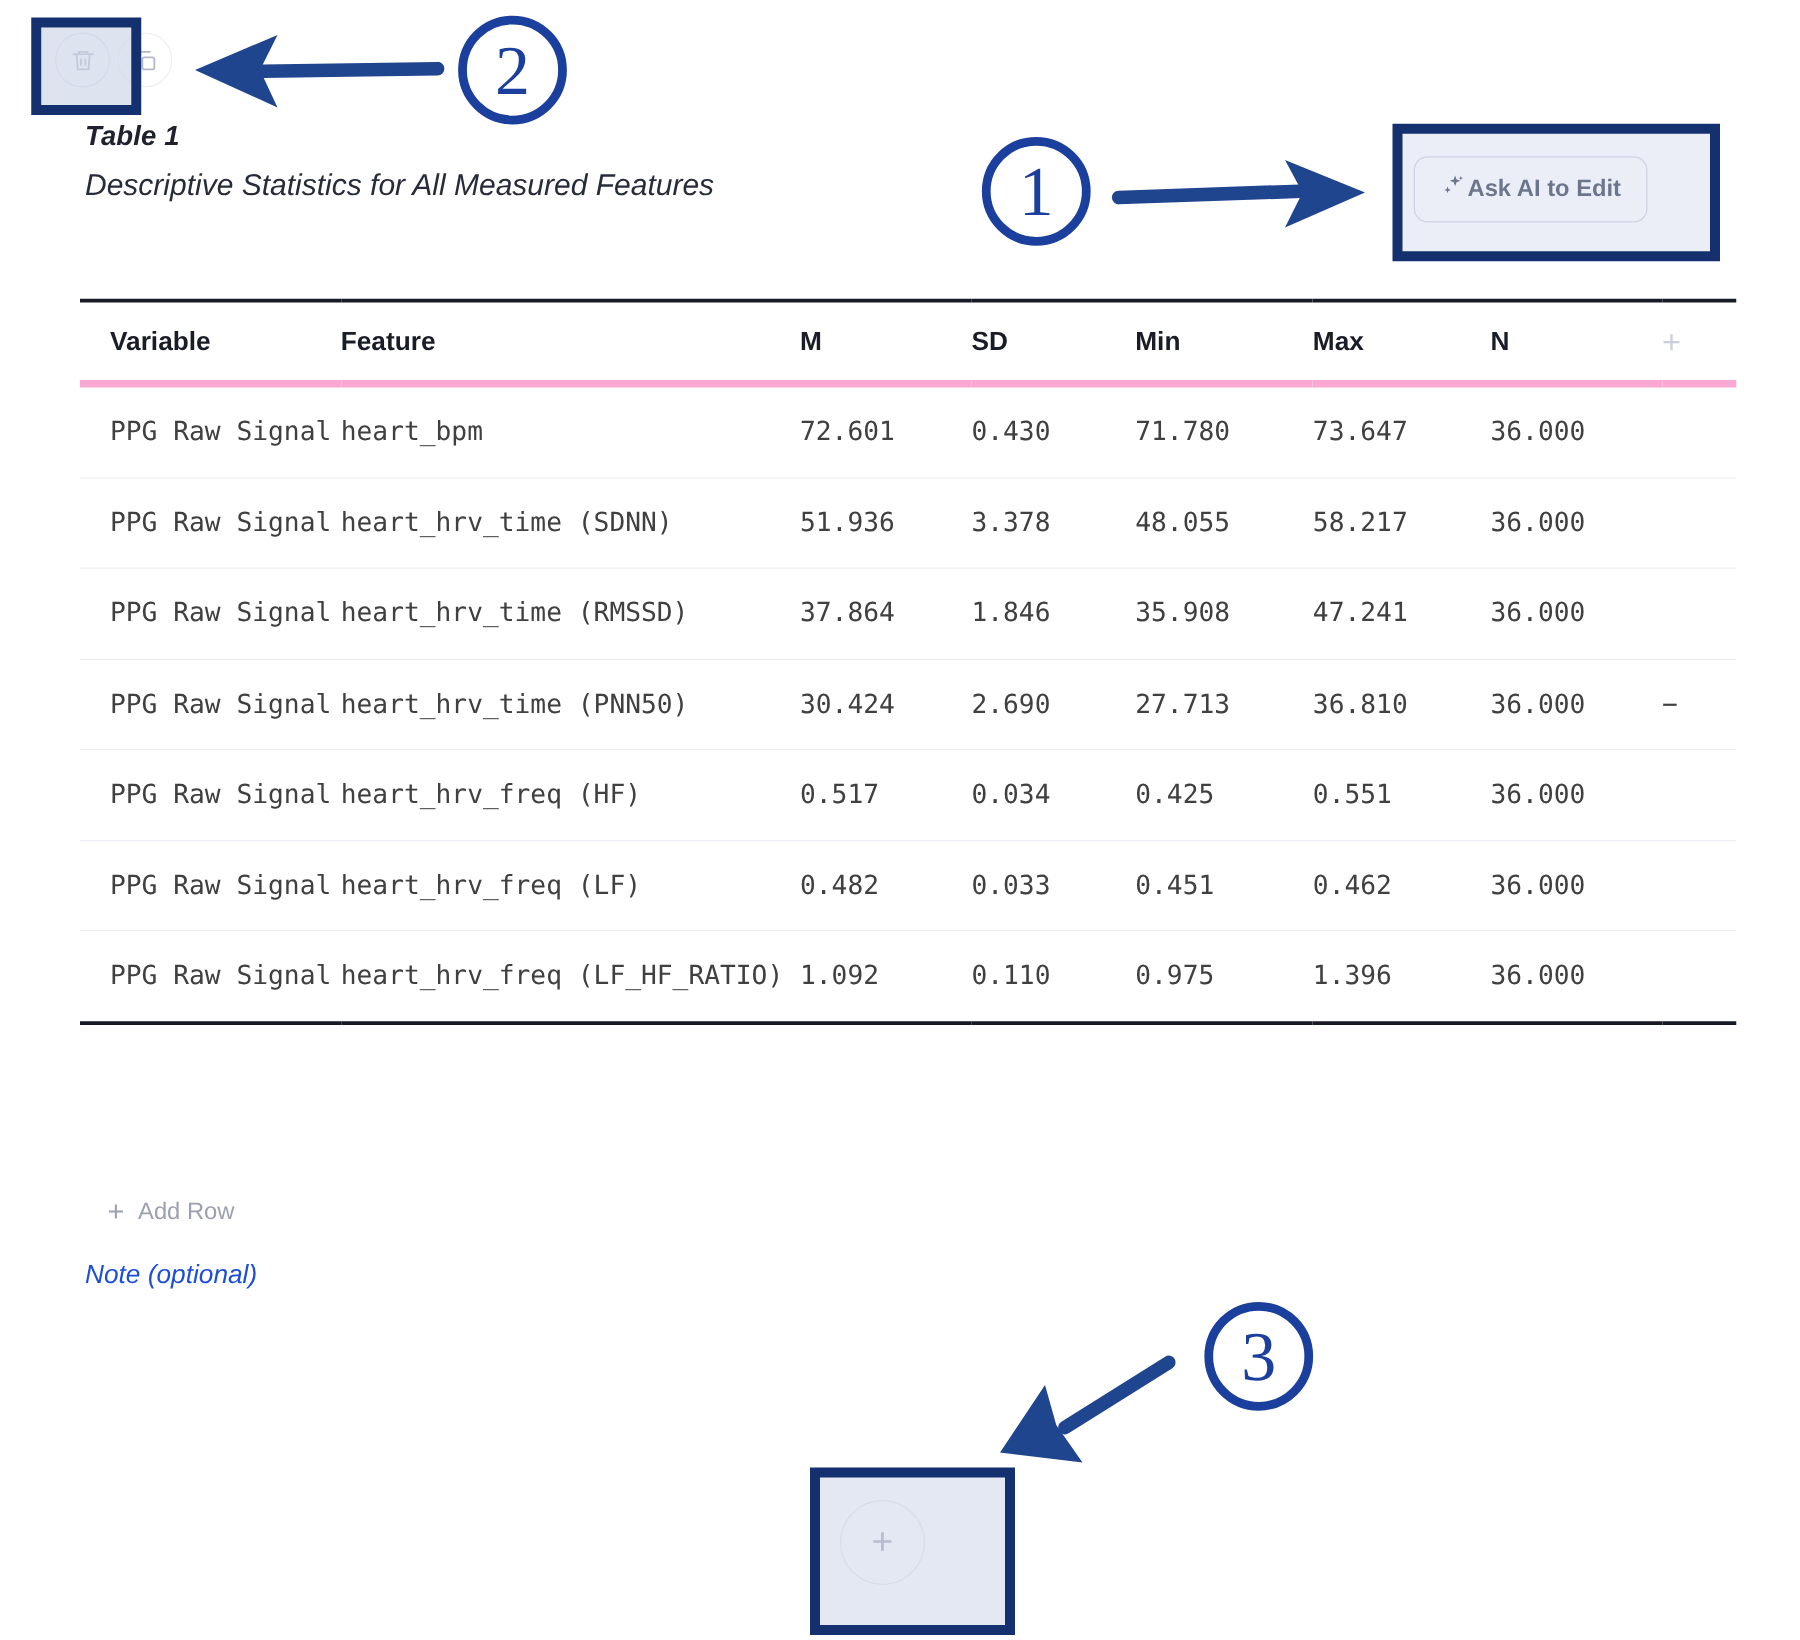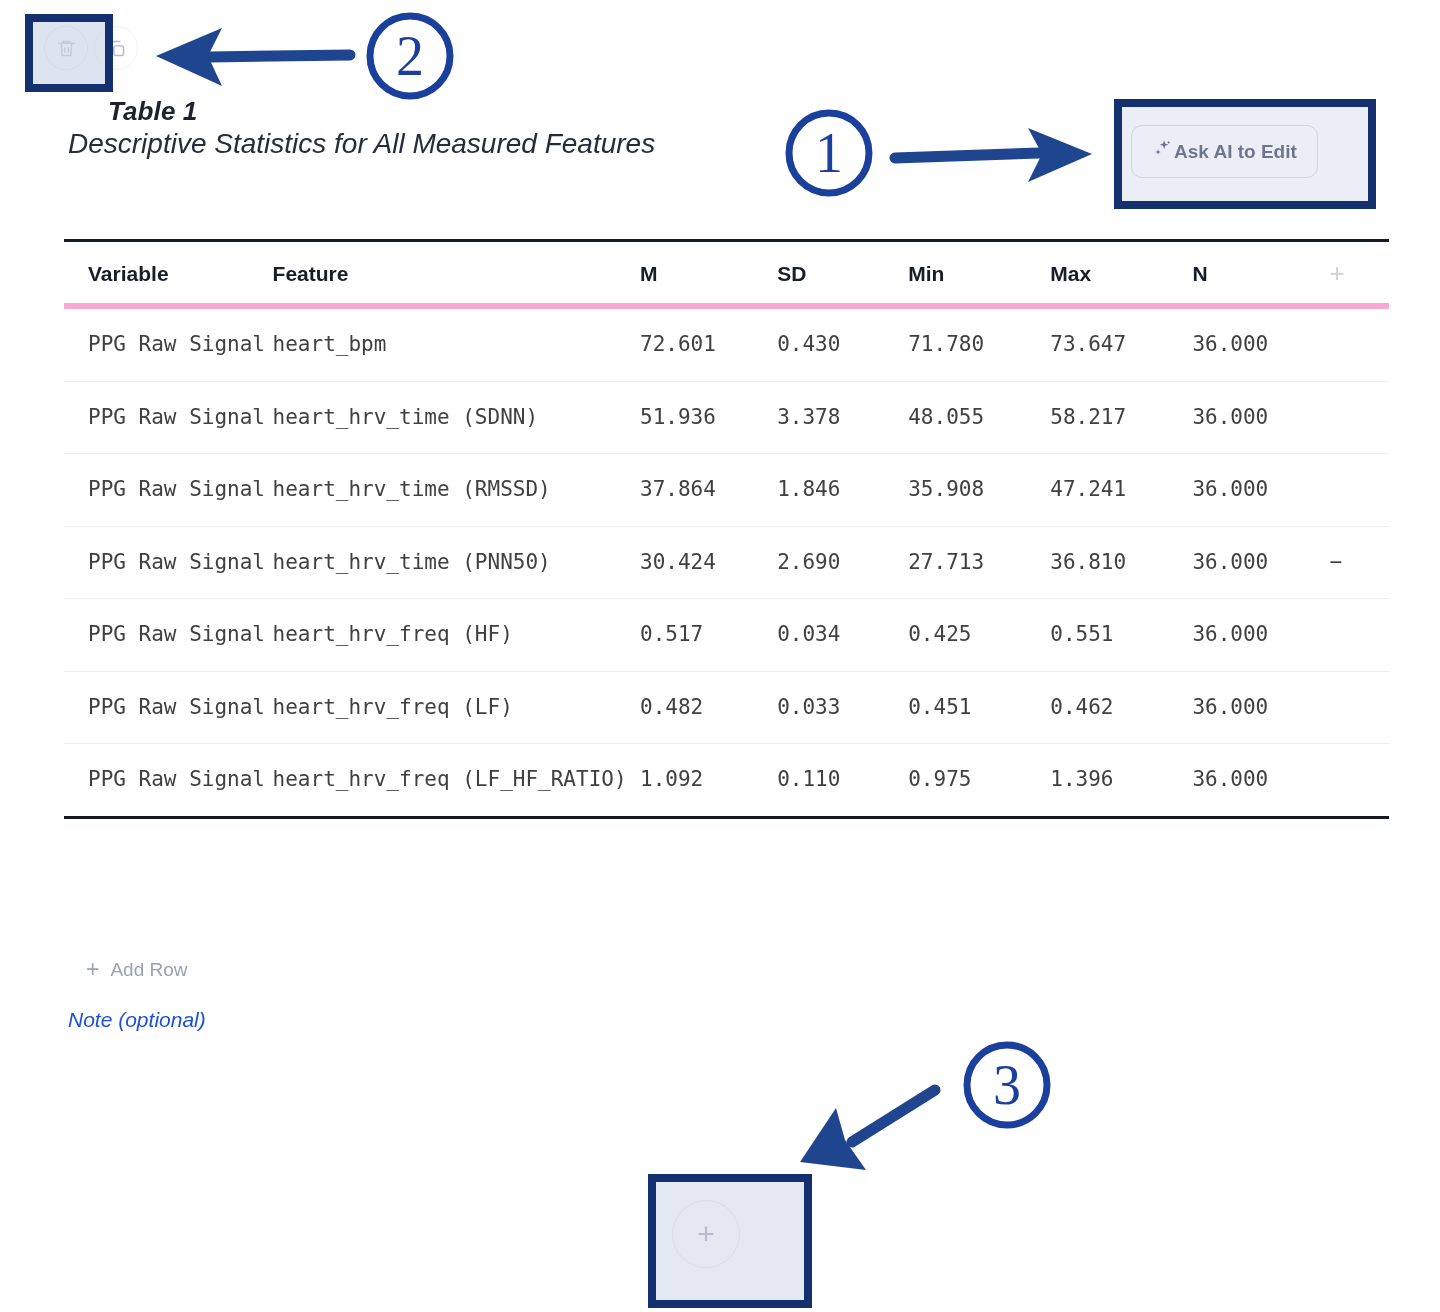--- a/index.html
+++ b/index.html
@@ -22,25 +22,26 @@
     width:44px; height:44px; border-radius:50%;
     display:flex; align-items:center; justify-content:center;
     background:#ffffff; border:1px solid #eef0f4;
   }
   .tb-btn.on-highlight { background:transparent; border-color:#d8dce8; }
   .tb-btn svg { display:block; }
 
   
   .caption { position:absolute; left:68px; top:96px; width:800px; }
   .caption .t-num {
-    font-style:italic; font-weight:bold; font-size:26px;
-    color:#1d222e; letter-spacing:.1px; line-height:1.2;margin-left:40px;
+    font-style:italic; font-weight:bold; font-size:22px;
+    color:#1d222e; letter-spacing:.1px; line-height:1.2;
   }
   .caption .t-title {
-    font-style:italic; font-weight:400; font-size:28px;
+    margin-top:13px;
+    font-style:italic; font-weight:400; font-size:24px;
     color:#262c3a; line-height:1.2;
   }
 
   
   .ask-ai-wrap { position:absolute; left:1131px; top:125px; }
   .ask-ai {
     display:flex; align-items:center; gap:0;
     height:53px; padding:0 20px;
     border:1px solid #c9cfdd; border-radius:11px;
     background:transparent;

